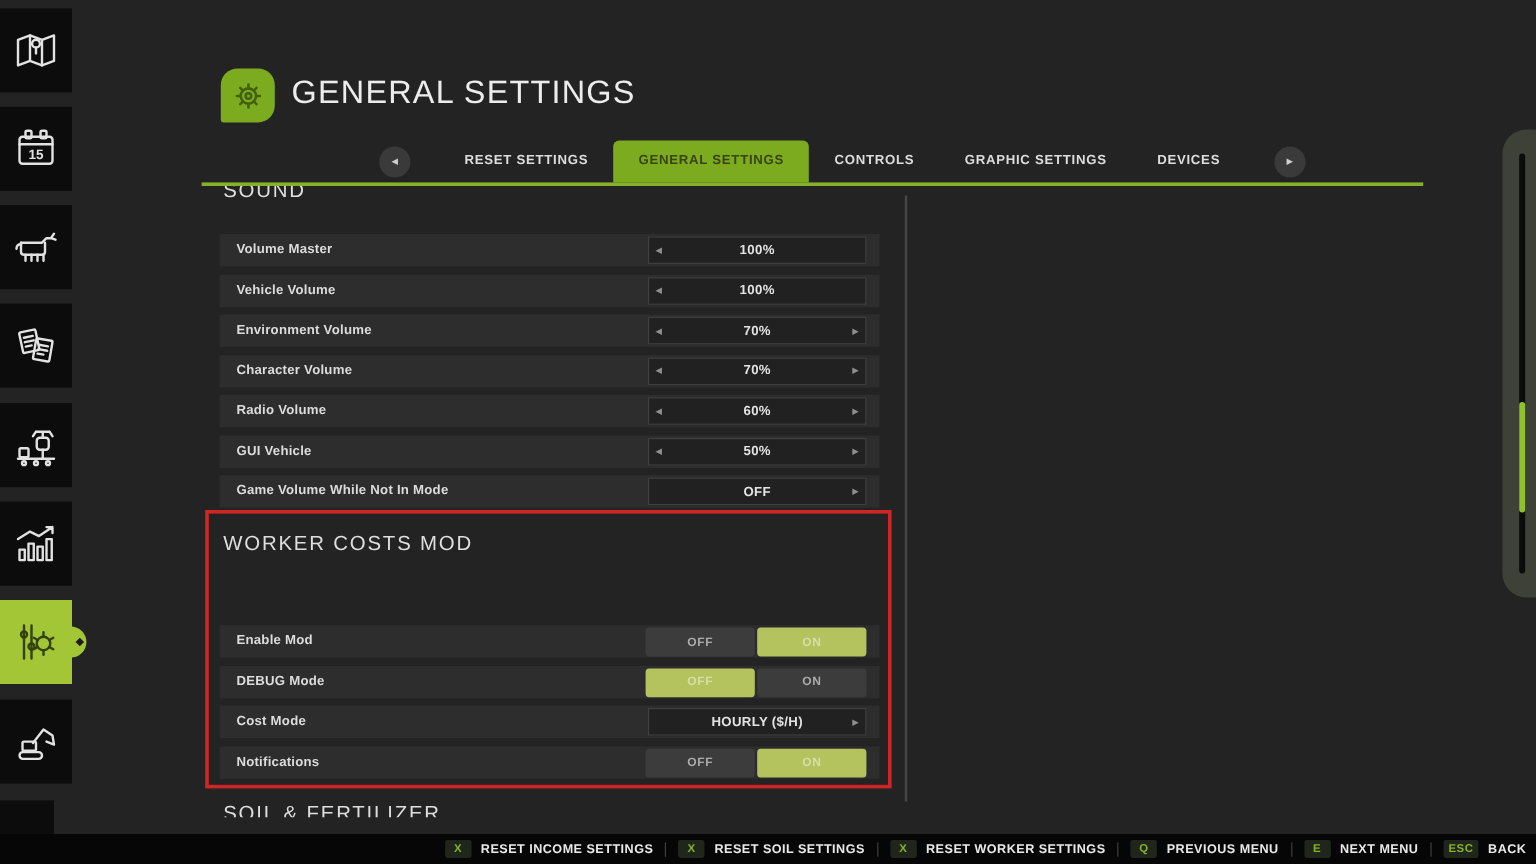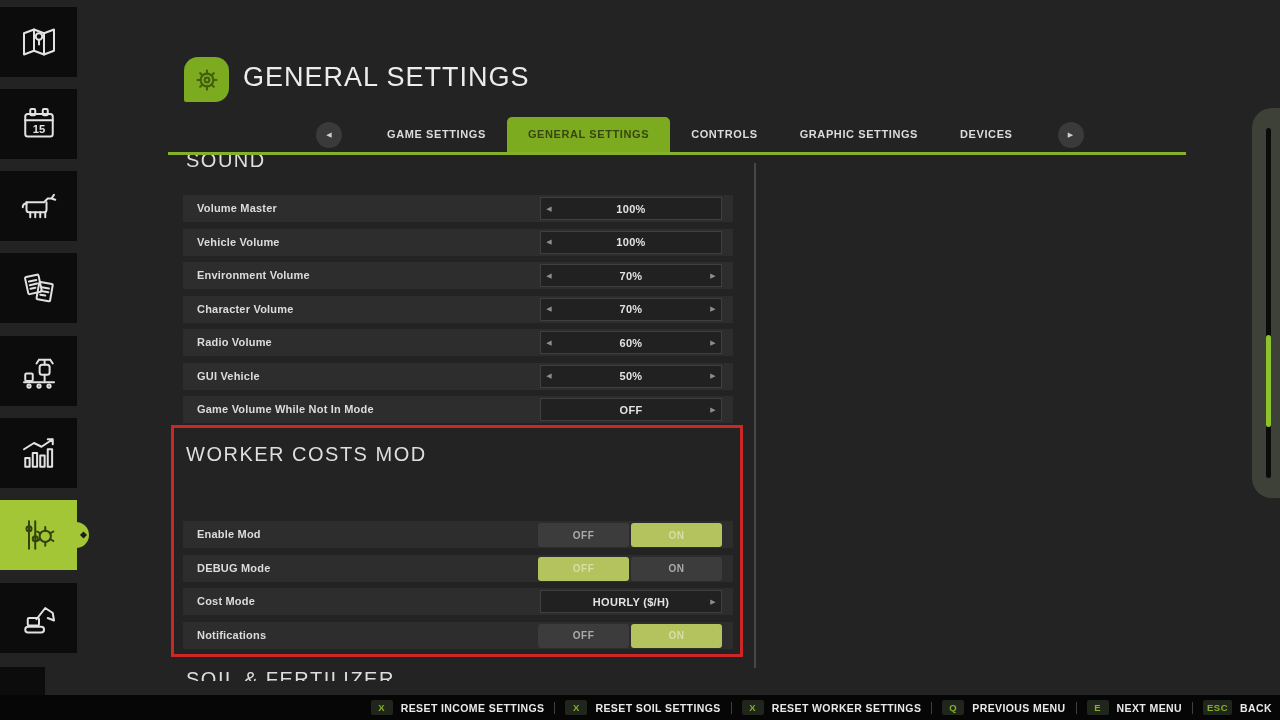--- a/index.html
+++ b/index.html
@@ -1,21 +1,21 @@
 <!DOCTYPE html>
 <html style="--accent-green: #84b02a; --active-tab-green: #7cab1f; --sidebar-active-green: #a2c636; --toggle-active-green: #b5c35e; --scroll-thumb-green: #8ec32c; --highlight-red: #cd2627;"><head>
 <meta charset="utf-8">
 <style>
   * { margin:0; padding:0; box-sizing:border-box; }
   html,body { background:#000; }
   body { font-family:"Liberation Sans", sans-serif; }
   #screen { position:relative; width:1280px; height:720px; background:#232323; overflow:hidden; }
 
   
-  .side-tile { position:absolute; left:0; width:77px; height:70px; background:#0c0c0c;
+  .side-tile { position:absolute; left:0; width:60px; height:70px; background:#0c0c0c;
                display:flex; align-items:center; justify-content:center; }
   .side-tile.active { background:var(--sidebar-active-green,#a2c636); }
   .side-tile.active::after { content:""; position:absolute; right:-12px; top:50%; transform:translateY(-50%);
                width:26px; height:26px; border-radius:50%; background:var(--sidebar-active-green,#a2c636); }
   .side-tile.active .notch-dot { position:absolute; right:-9px; top:50%; transform:translateY(-50%) rotate(45deg);
                width:5px; height:5px; background:#1d1d1d; z-index:2; }
   .side-icon { width:40px; height:40px; stroke:#e2e2e2; fill:none; stroke-width:1.6;
                stroke-linecap:round; stroke-linejoin:round; position:relative; z-index:1; }
   .side-tile.active .side-icon { stroke:#33420e; }
   .cal-num { fill:#e2e2e2; stroke:none; font:bold 9px "Liberation Sans",sans-serif; text-anchor:middle; }
@@ -36,21 +36,21 @@
               font-size:7px; display:flex; align-items:center; justify-content:center; }
   .nav-circle.prev { margin-right:24px; } .nav-circle.next { margin-left:24px; }
   .tab { padding:0 21px; line-height:35px; height:35px; font-size:11px; font-weight:bold;
          letter-spacing:.6px; color:#dcdcdc; white-space:nowrap; }
   .tab.active { background:var(--active-tab-green,#7cab1f); color:#374510; border-radius:5px 5px 0 0; }
   .tab-underline { position:absolute; left:168px; top:152px; width:1018px; height:3px;
          background:var(--accent-green,#84b02a); }
 
   
   .panel { position:absolute; left:168px; top:155px; width:590px; height:526px; overflow:hidden; }
-  .section-heading { position:absolute; left:18px; font-size:20px; color:#dedede; letter-spacing:1.5px; }
+  .section-heading { position:absolute; left:18px; font-size:17px; color:#dedede; letter-spacing:1.5px; }
   .heading-sound { top:-6px; }
   .heading-worker { top:288px; }
   .heading-soil { top:513px; }
   .rows { position:absolute; left:15px; width:550px; }
   .rows-sound { top:40px; } .rows-worker { top:326px;margin-top:40px; }
   .row { position:relative; height:27px; margin-bottom:6.5px; background:#2d2d2d; }
   .row-label { position:absolute; left:14px; line-height:27px; font-size:11px; font-weight:bold;
          color:#dcdcdc; letter-spacing:.2px; }
   .stepper { position:absolute; right:11px; top:2px; width:182px; height:23px; background:#212121;
          border:1px solid #3f3f3f; display:flex; align-items:center; }
@@ -170,21 +170,21 @@
         <circle cx="16" cy="16" r="2.2"></circle>
       <path d="M16 7 V10 M16 22 V25 M7 16 H10 M22 16 H25 M9.6 9.6 L11.8 11.8 M20.2 20.2 L22.4 22.4 M9.6 22.4 L11.8 20.2 M20.2 11.8 L22.4 9.6"></path>
     </svg>
   </div>
   <div class="page-title">GENERAL SETTINGS</div>
 
   <div class="tabbar">
     <div class="nav-circle prev">
       <span>◀</span>
     </div>
-    <div class="tab">GAME SETTINGS</div>
+    <div class="tab">RESET SETTINGS</div>
     <div class="tab active">GENERAL SETTINGS</div>
     <div class="tab">CONTROLS</div>
     <div class="tab">GRAPHIC SETTINGS</div>
     <div class="tab">DEVICES</div>
     <div class="nav-circle next">
       <span>▶</span>
     </div>
   </div>
   <div class="tab-underline"></div>
 

